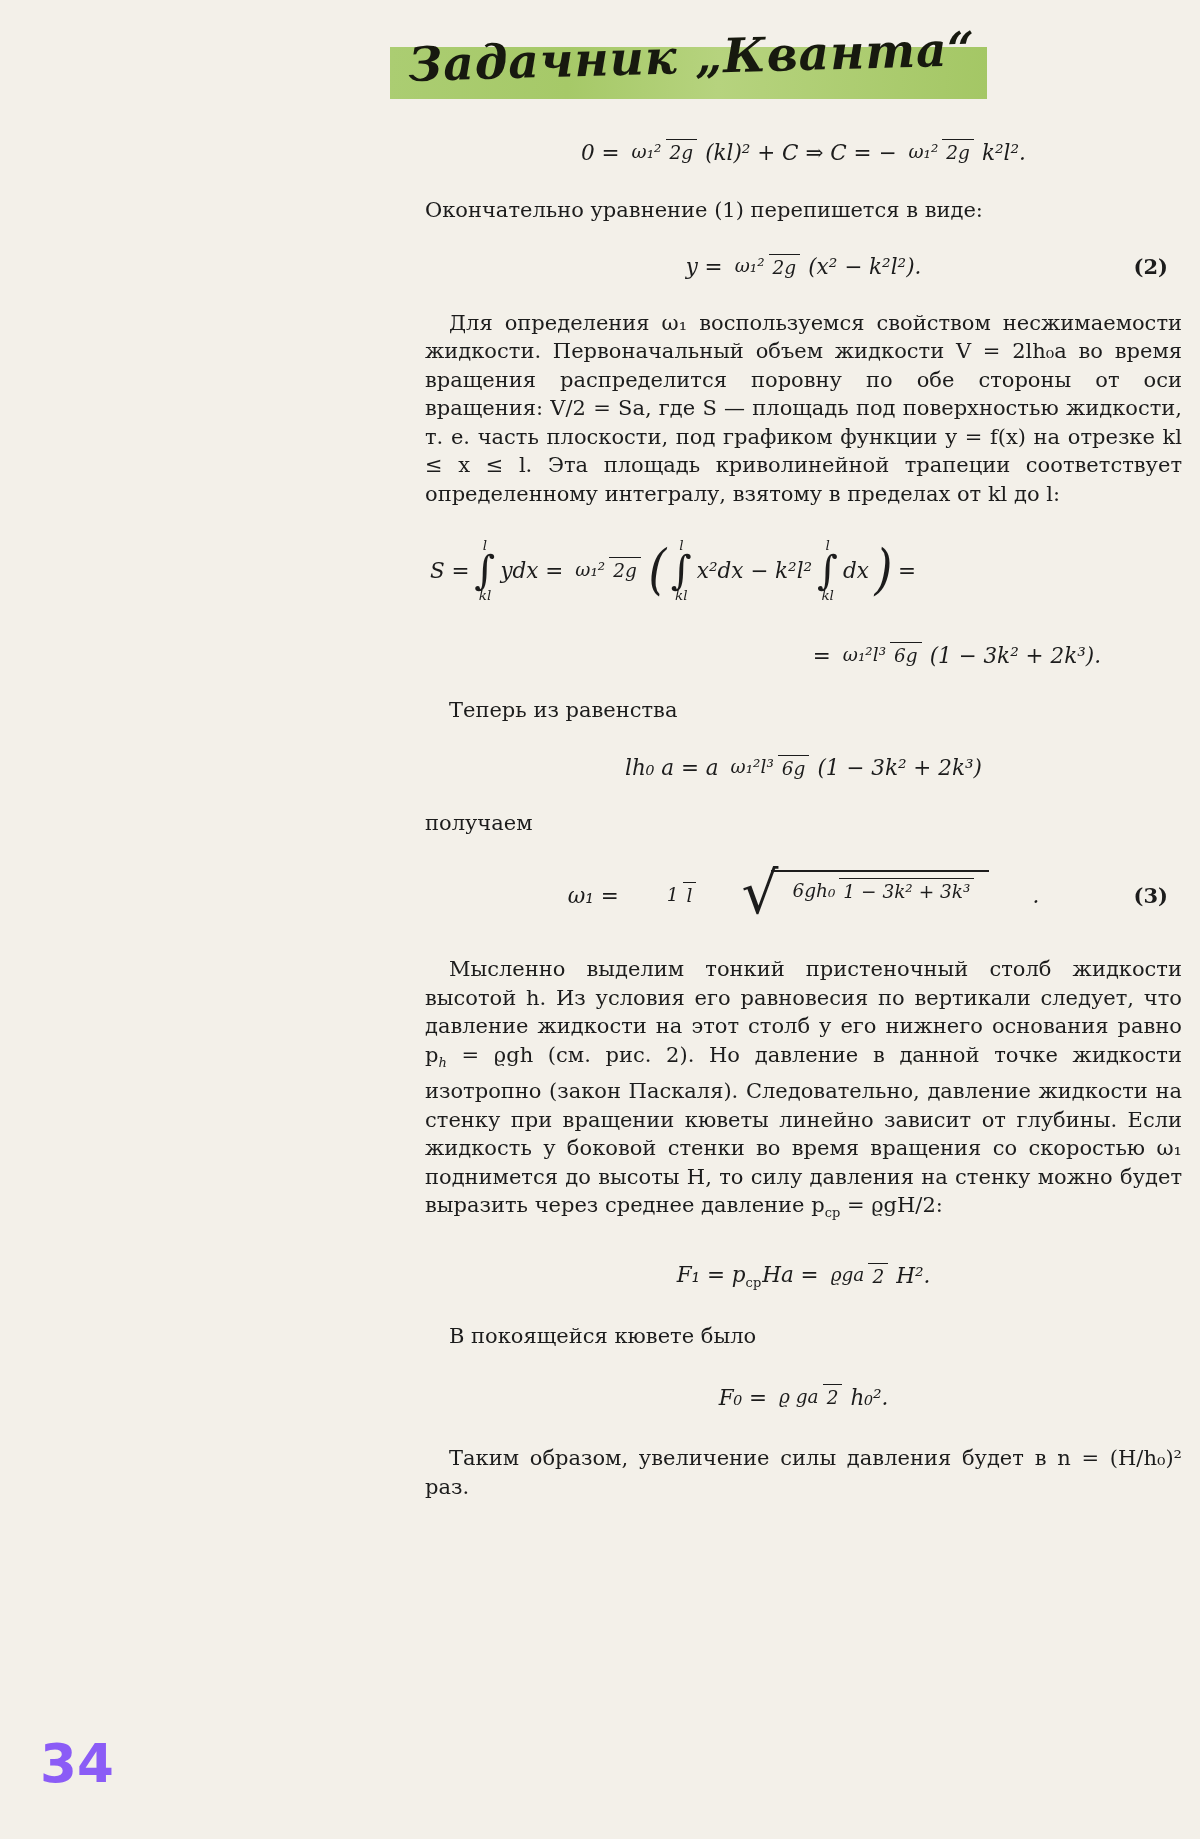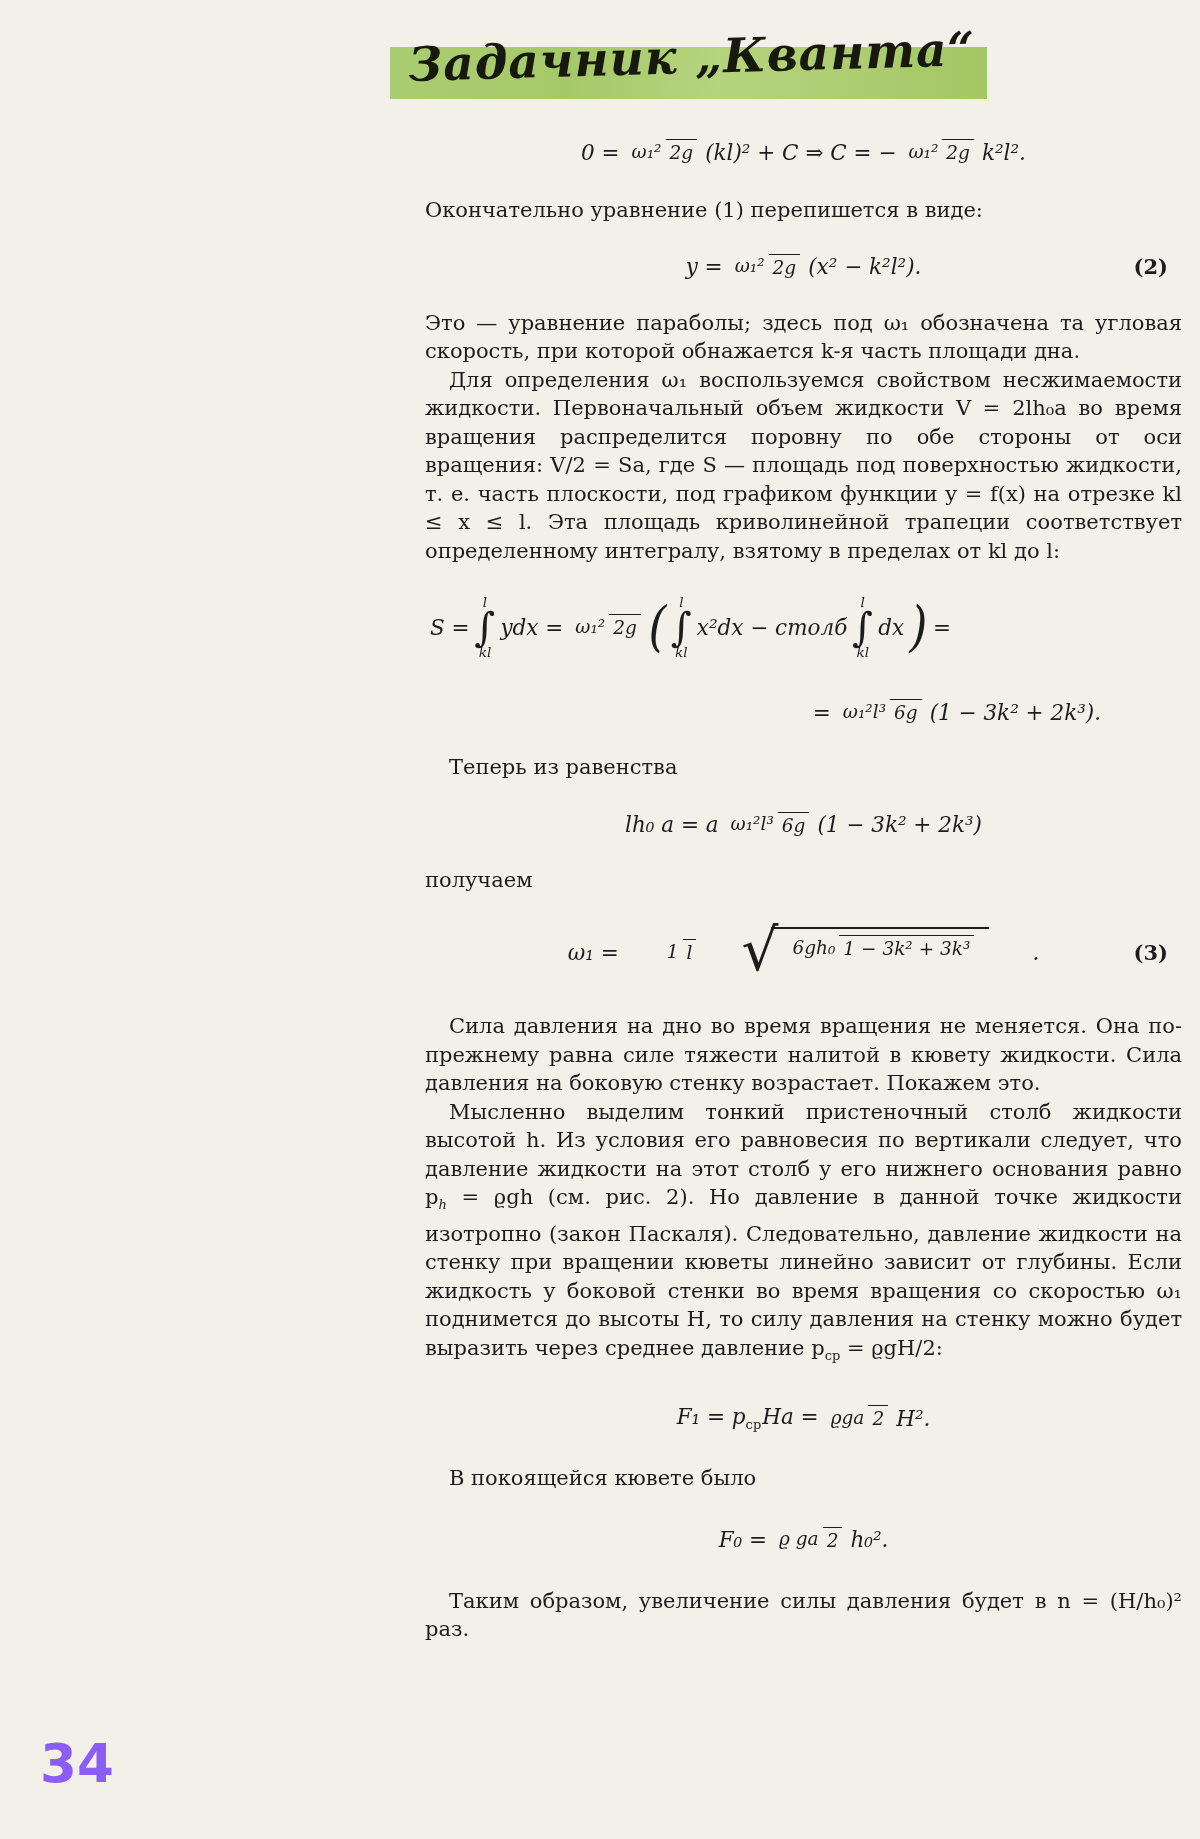--- a/index.html
+++ b/index.html
@@ -100,42 +100,41 @@
     <div class="eq" style="margin:10px 0; height:64px;">
       <span class="tok">y =</span>
       <span class="frac">
         <span class="num">ω₁²</span>
         <span class="den">2g</span>
       </span>
       <span class="tok">(x² − k²l²).</span>
       <span class="eqnum">(2)</span>
     </div>
 
-    <p>Это — уравнение параболы; здесь под ω₁ обозначена та угловая скорость, при которой обнажается k-я часть площади дна.</p>
     <p class="indent">Для определения ω₁ воспользуемся свойством несжимаемости жидкости. Первоначальный объем жидкости V = 2lh₀a во время вращения распределится поровну по обе стороны от оси вращения: V/2 = Sa, где S — площадь под поверхностью жидкости, т. е. часть плоскости, под графиком функции y = f(x) на отрезке kl ≤ x ≤ l. Эта площадь криволинейной трапеции соответствует определенному интегралу, взятому в пределах от kl до l:</p>
 
     <div class="eq eq-left" style="margin:10px 0 2px; height:104px;">
       <span class="tok">S =</span>
       <span class="intgrp">
         <span class="lim">l</span>
         <span class="isign">∫</span>
         <span class="lim">kl</span>
       </span>
       <span class="tok">ydx =</span>
       <span class="frac">
         <span class="num">ω₁²</span>
         <span class="den">2g</span>
       </span>
       <span class="bigparen">(</span>
       <span class="intgrp">
         <span class="lim">l</span>
         <span class="isign">∫</span>
         <span class="lim">kl</span>
       </span>
-      <span class="tok">x²dx − столб</span>
+      <span class="tok">x²dx − k²l²</span>
       <span class="intgrp">
         <span class="lim">l</span>
         <span class="isign">∫</span>
         <span class="lim">kl</span>
       </span>
       <span class="tok">dx</span>
       <span class="bigparen">)</span>
       <span class="tok">=</span>
     </div>
 
@@ -173,21 +172,20 @@
           <span class="frac">
             <span class="num">6gh₀</span>
             <span class="den">1 − 3k² + 3k³</span>
           </span>
         </span>
       </span>
       <span class="tok">.</span>
       <span class="eqnum">(3)</span>
     </div>
 
-    <p class="indent">Сила давления на дно во время вращения не меняется. Она по-прежнему равна силе тяжести налитой в кювету жидкости. Сила давления на боковую стенку возрастает. Покажем это.</p>
 
     <p class="indent"><span>Мысленно выделим тонкий пристеночный столб жидкости высотой h. Из условия его равновесия по вертикали следует, что давление жидкости на этот столб у его нижнего основания равно p</span><span class="subv">h</span><span> = ϱgh (см. рис. 2). Но давление в данной точке жидкости изотропно (закон Паскаля). Следовательно, давление жидкости на стенку при вращении кюветы линейно зависит от глубины. Если жидкость у боковой стенки во время вращения со скоростью ω₁ поднимется до высоты H, то силу давления на стенку можно будет выразить через среднее давление p</span><span class="subvr">ср</span><span> = ϱgH/2:</span></p>
 
     <div class="eq" style="margin:16px 0 14px; height:64px;">
       <span class="tok"><span>F₁ = p</span><span class="subsm">ср</span><span>Ha =</span></span>
       <span class="frac">
         <span class="num">ϱga</span>
         <span class="den">2</span>
       </span>
       <span class="tok">H².</span>

